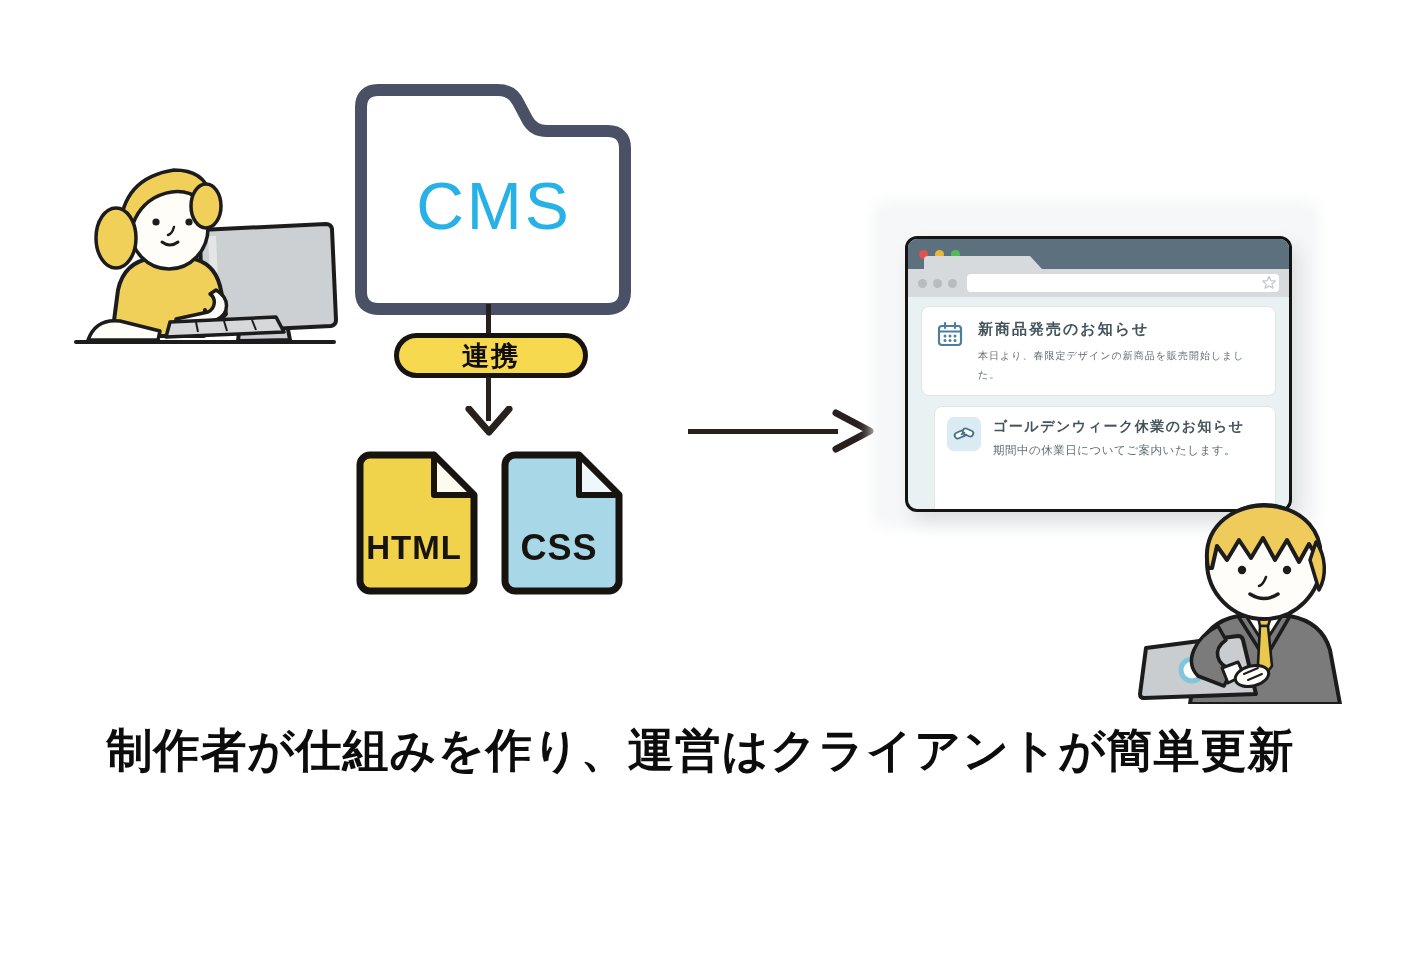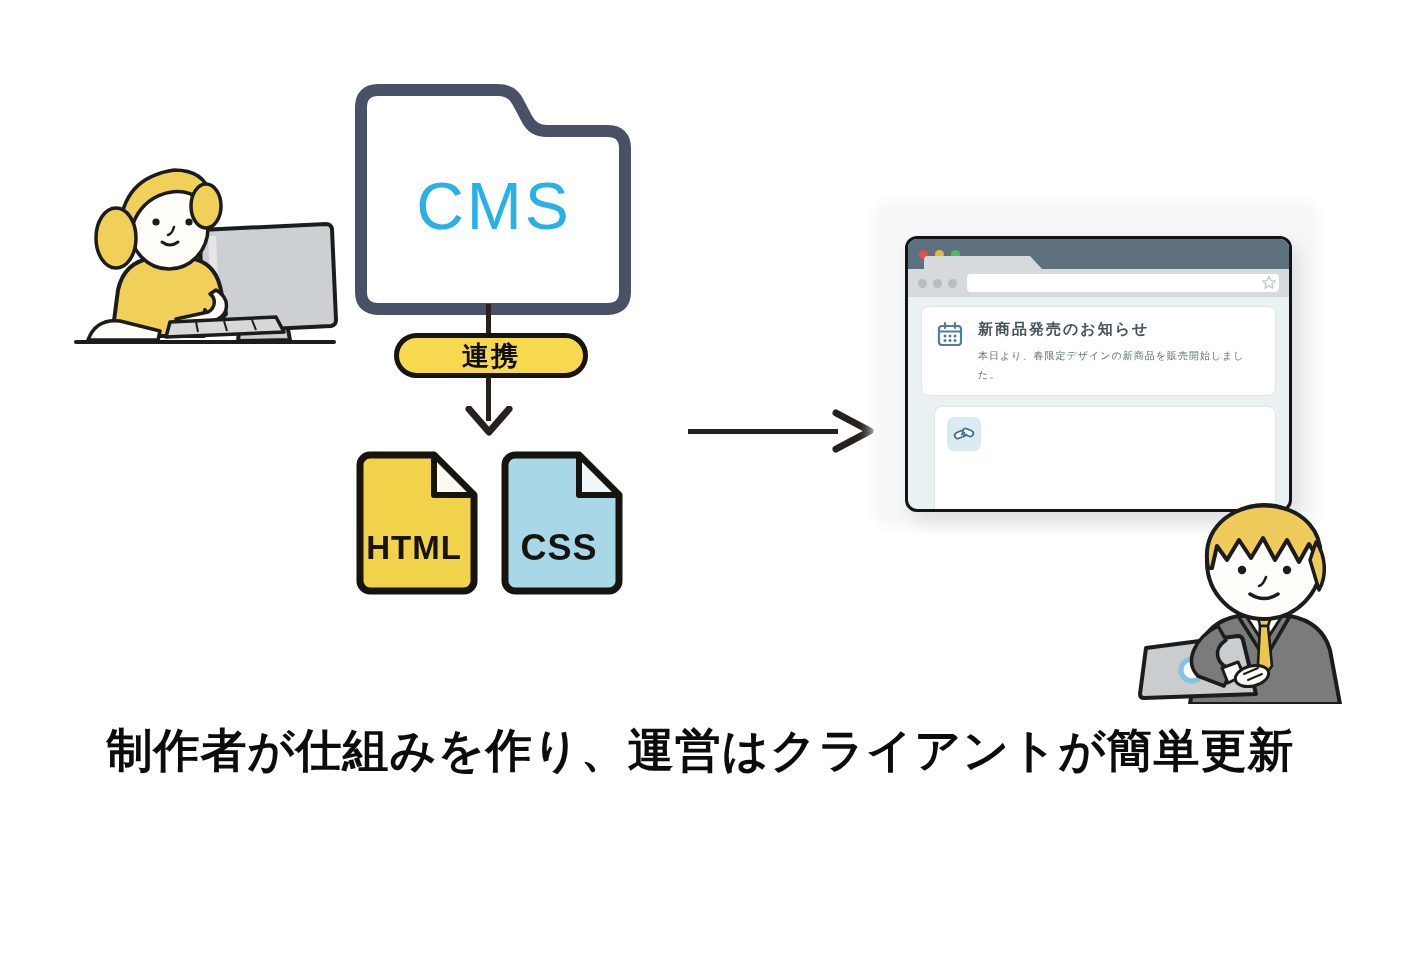--- a/index.html
+++ b/index.html
@@ -197,20 +197,24 @@
           <span class="tile">
             <svg width="24" height="24" viewBox="0 0 24 24">
               <g fill="#ffffff" stroke="#41718c" stroke-width="1.8" stroke-linejoin="round">
                 <rect x="2.5" y="9.5" width="11" height="6" rx="3" transform="rotate(-24 8 12.5)"></rect>
                 <rect x="10.5" y="7.5" width="11" height="6" rx="3" transform="rotate(24 16 10.5)"></rect>
               </g>
               <line x1="9.5" y1="12.5" x2="12.5" y2="10.5" stroke="#41718c" stroke-width="1.6" stroke-linecap="round"></line>
               <line x1="11.5" y1="14.5" x2="14.5" y2="12.5" stroke="#41718c" stroke-width="1.6" stroke-linecap="round"></line>
             </svg>
           </span>
+          <div>
+            <div class="a-title">ゴールデンウィーク休業のお知らせ</div>
+            <div class="a-body">期間中の休業日についてご案内いたします。</div>
+          </div>
         </div>
 
       </div>
 
     </div>
   </div>
 
   <svg class="abs" style="left:1126px;top:496px;" width="256" height="208" viewBox="0 0 256 208">
     <g>
       <path d="M64 208 L72 156 Q80 126 112 120 L164 120 Q196 126 204 154 L214 208 Z" fill="#7b7b7b" stroke="#1c1c1c" stroke-width="4" stroke-linejoin="round"></path>

